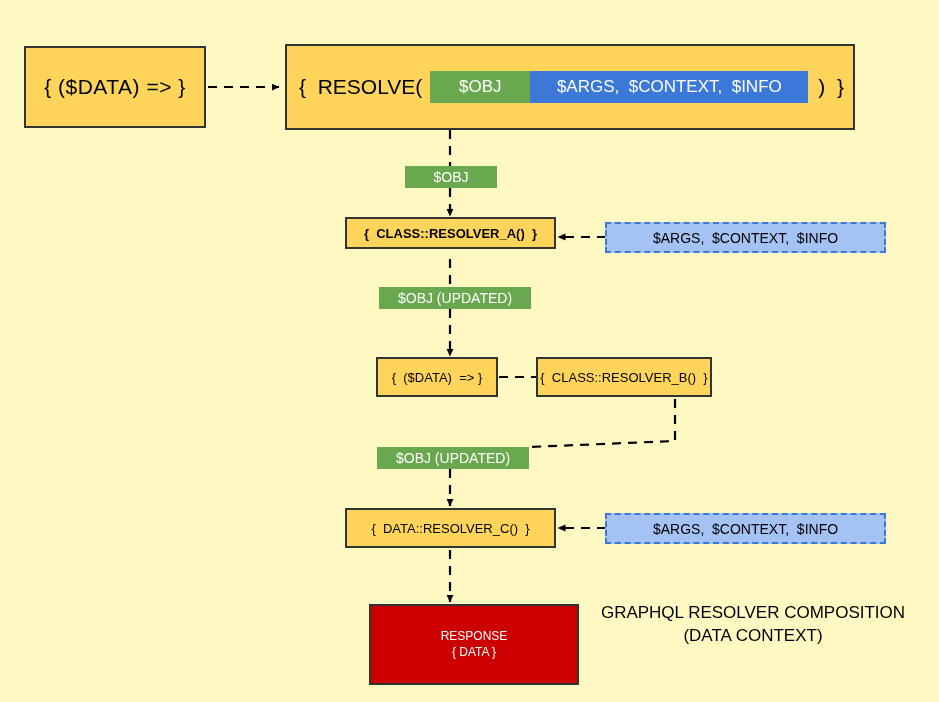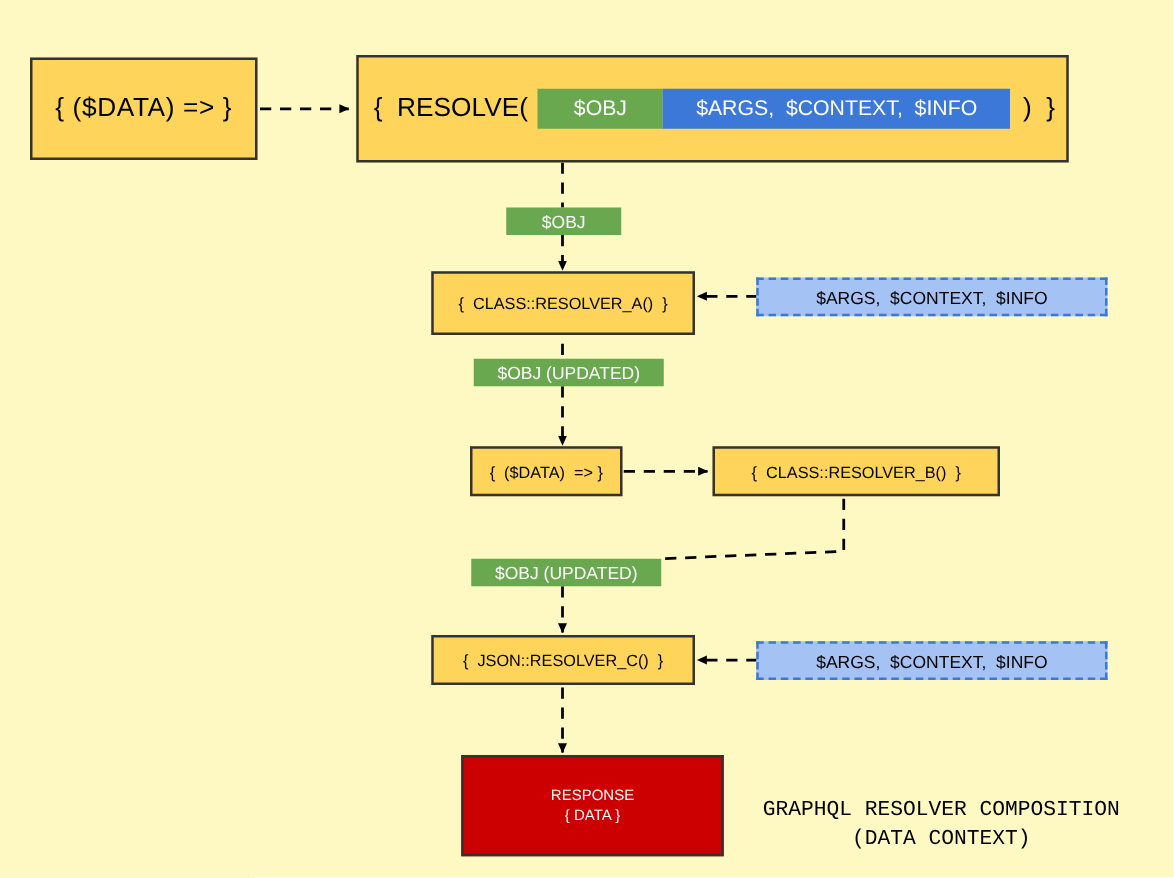--- a/index.html
+++ b/index.html
@@ -158,55 +158,55 @@
     <span class="resolve-label">{  RESOLVE(</span>
     <span class="bar-obj" style="width:100px;">$OBJ</span>
     <span class="bar-args" style="width:278px;">$ARGS,  $CONTEXT,  $INFO</span>
     <span class="resolve-tail">)  }</span>
   </div>
 
   <div class="node green-label" style="left:405px; top:166px; width:92px; height:22px;">
     <span>$OBJ</span>
   </div>
 
-  <div class="node yellow-box resolver-box" style="left:345px; top:217px; width:211px; height:51px;">
+  <div class="node yellow-box resolver-box" style="left:345px; top:217px; width:211px; height:32px;font-weight:bold;">
     <span>{  CLASS::RESOLVER_A()  }</span>
   </div>
 
   <div class="node args-box" style="left:605px; top:222px; width:281px; height:31px;">
     <span>$ARGS,  $CONTEXT,  $INFO</span>
   </div>
 
   <div class="node green-label" style="left:379px; top:287px; width:152px; height:22px;">
     <span>$OBJ (UPDATED)</span>
   </div>
 
   <div class="node yellow-box data-box" style="left:376px; top:357px; width:122px; height:40px;">
     <span>{  ($DATA)  =&gt; }</span>
   </div>
 
-  <div class="node yellow-box resolver-box" style="left:570px; top:357px; width:230px; height:40px;">
+  <div class="node yellow-box resolver-box" style="left:536px; top:357px; width:176px; height:40px;">
     <span>{  CLASS::RESOLVER_B()  }</span>
   </div>
 
   <div class="node green-label" style="left:377px; top:447px; width:152px; height:22px;">
     <span>$OBJ (UPDATED)</span>
   </div>
 
   <div class="node yellow-box resolver-box" style="left:345px; top:508px; width:211px; height:40px;">
-    <span>{  JSON::RESOLVER_C()  }</span>
+    <span>{  DATA::RESOLVER_C()  }</span>
   </div>
 
   <div class="node args-box" style="left:605px; top:513px; width:281px; height:31px;">
     <span>$ARGS,  $CONTEXT,  $INFO</span>
   </div>
 
   <div class="node response-box" style="left:345px; top:604px; width:210px; height:81px;">
     <span>RESPONSE</span>
     <span>{ DATA }</span>
   </div>
 
-  <div class="diagram-title" style="left:590px; top:638px; width:326px;font-family:Liberation Mono, monospace;">
+  <div class="diagram-title" style="left:590px; top:602px; width:326px;">
     <div>GRAPHQL RESOLVER COMPOSITION</div>
     <div>(DATA CONTEXT)</div>
   </div>
 
 </div>
 
 </body></html>

